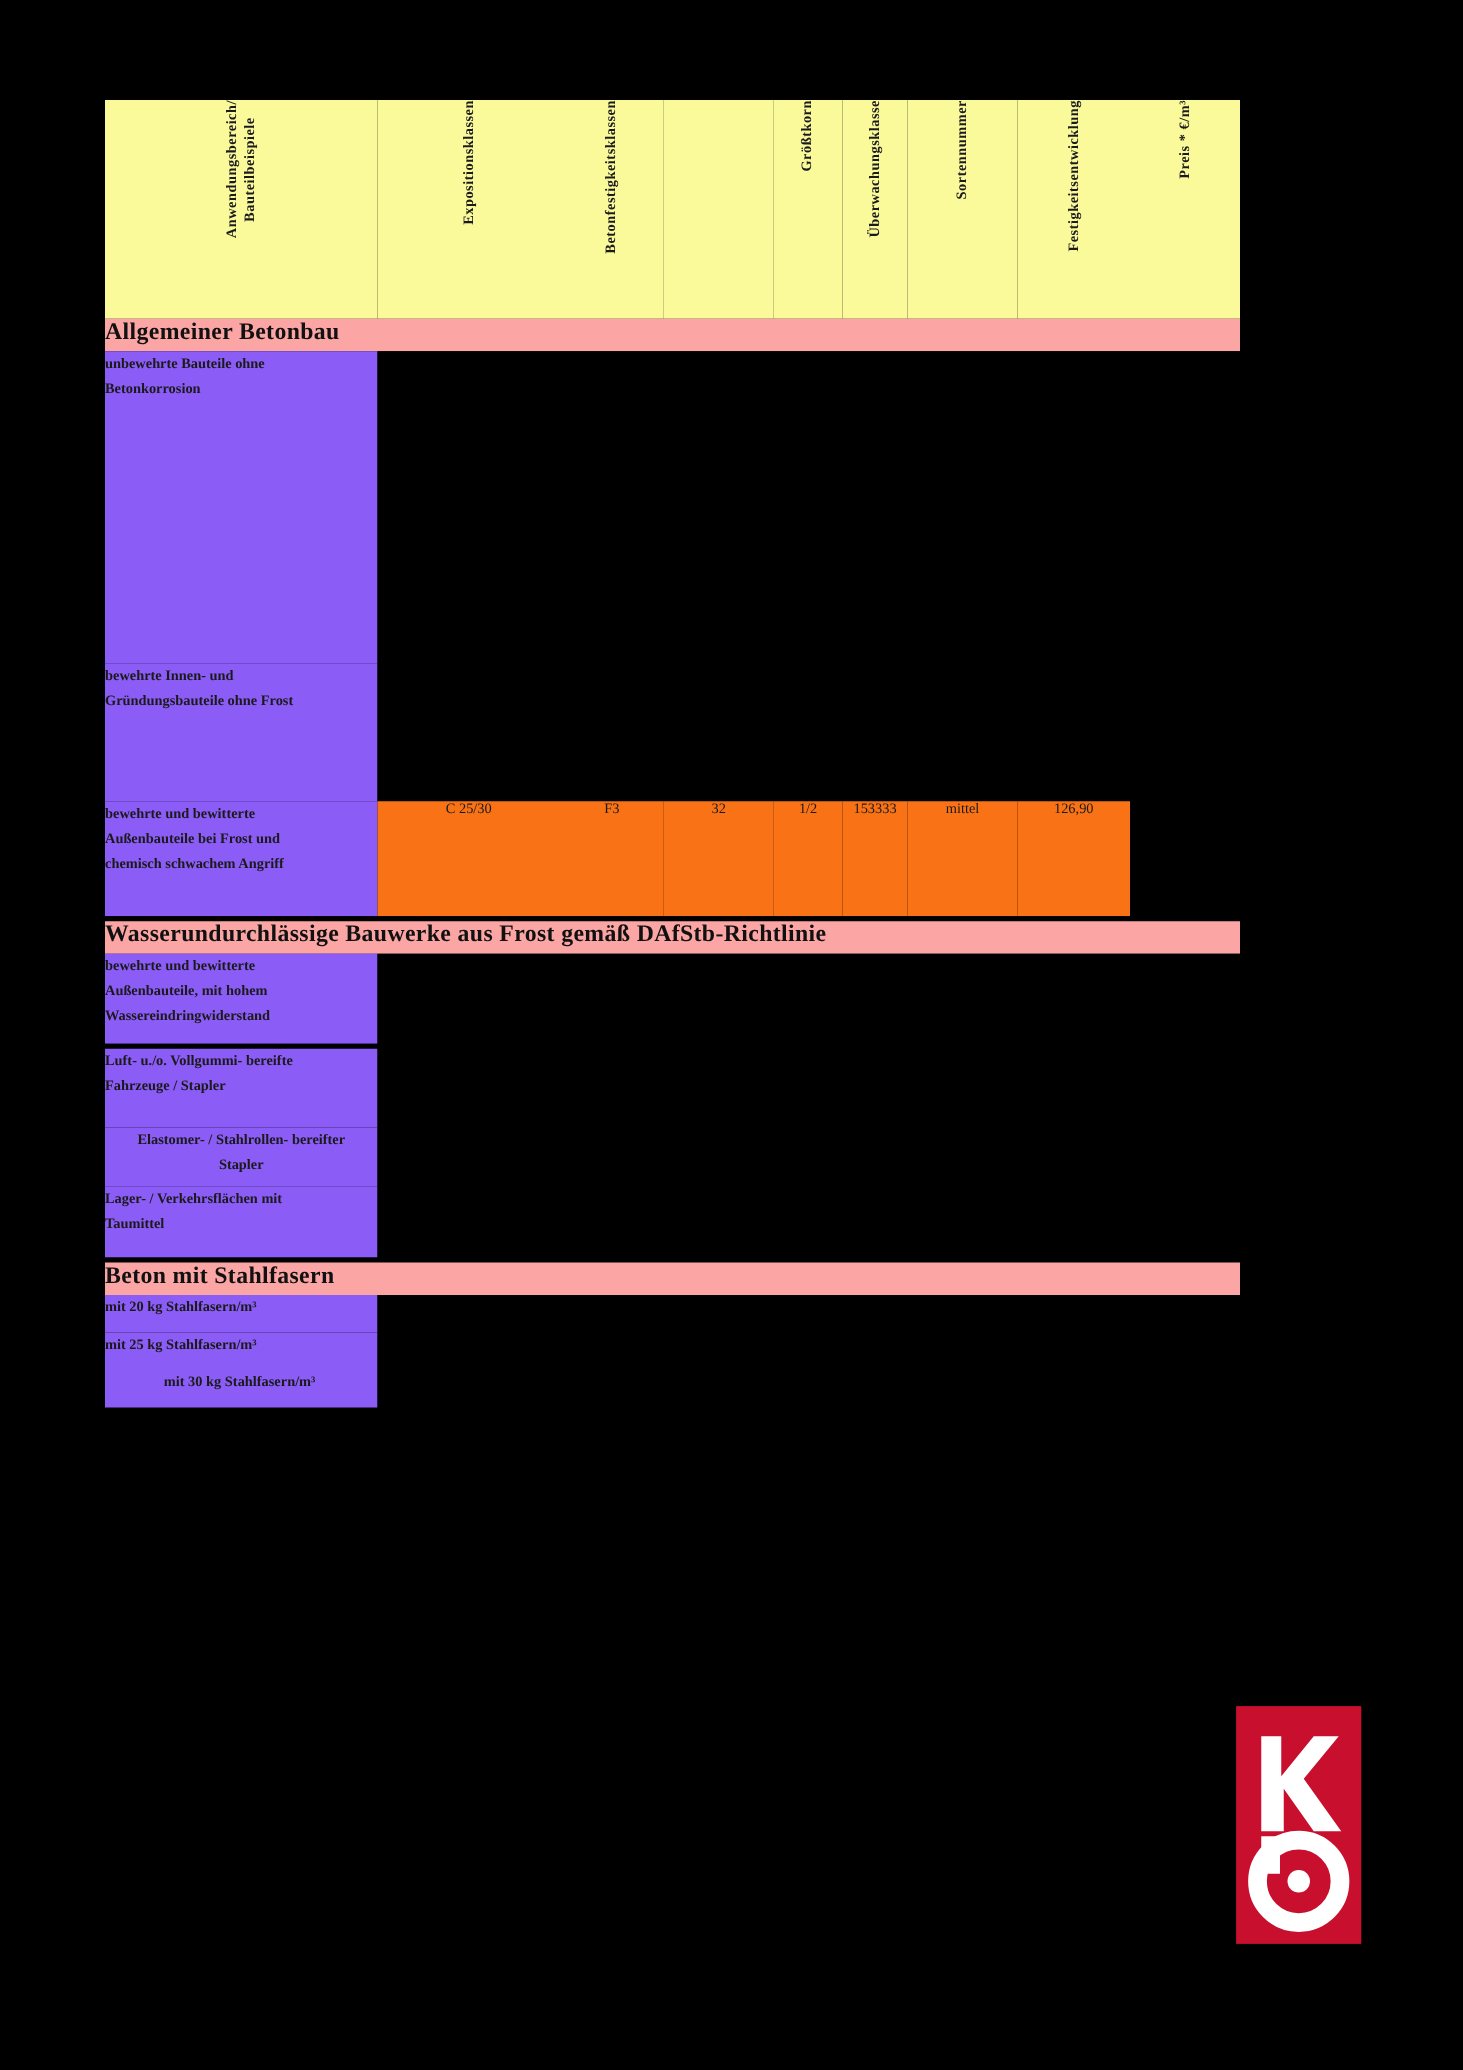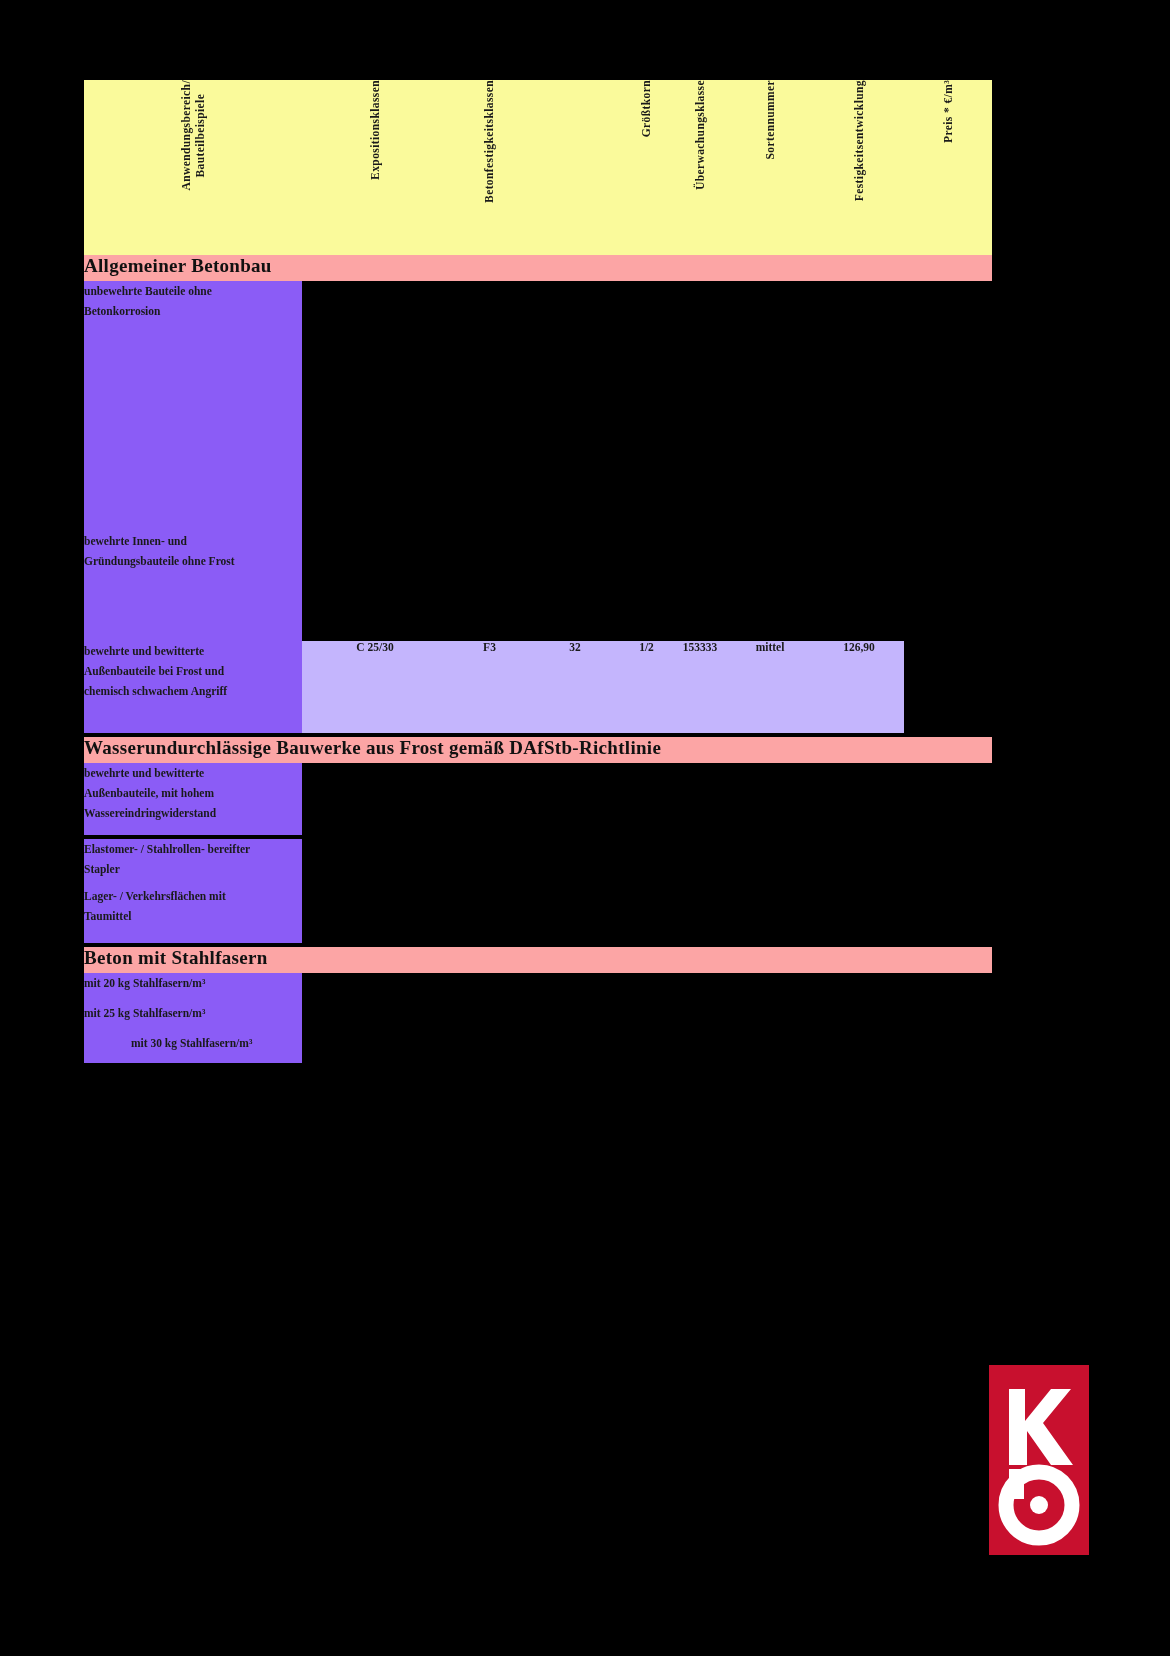--- a/index.html
+++ b/index.html
@@ -83,27 +83,27 @@
     line-height: 1.75;
     color: #1a1a1a;
     white-space: pre-line;
     vertical-align: middle;
   }
   .blank {
     background: #000;
     border: 0;
   }
   .val {
-    background: #c4b5fd;
+    background: #f97316;
     border: 2px solid #000;
     height: 30px;
     text-align: center;
     vertical-align: middle;
     font-size: 11.5px;
-    font-weight: bold;
+    font-weight: normal;
     color: #1a1a1a;
   }
 
   
   .gap td { height: 4px; background: #000; border: 0; }
 
   
   .logo {
     position: absolute;
     left: 989px;
@@ -217,21 +217,33 @@
           <td class="blank"></td>
           <td class="blank"></td>
           <td class="blank"></td>
           <td class="blank"></td>
           <td class="blank"></td>
         </tr>
         <tr class="gap">
           <td colspan="9"></td>
         </tr>
         <tr>
-          <td class="lbl" style="height: 47px;">Elastomer- / Stahlrollen- bereifter
+          <td class="lbl" style="height: 63px;">Luft- u./o. Vollgummi- bereifte
+Fahrzeuge / Stapler</td>
+          <td class="blank"></td>
+          <td class="blank"></td>
+          <td class="blank"></td>
+          <td class="blank"></td>
+          <td class="blank"></td>
+          <td class="blank"></td>
+          <td class="blank"></td>
+          <td class="blank"></td>
+        </tr>
+        <tr>
+          <td class="lbl" style="height: 47px; text-align: center;">Elastomer- / Stahlrollen- bereifter
 Stapler</td>
           <td class="blank"></td>
           <td class="blank"></td>
           <td class="blank"></td>
           <td class="blank"></td>
           <td class="blank"></td>
           <td class="blank"></td>
           <td class="blank"></td>
           <td class="blank"></td>
         </tr>

